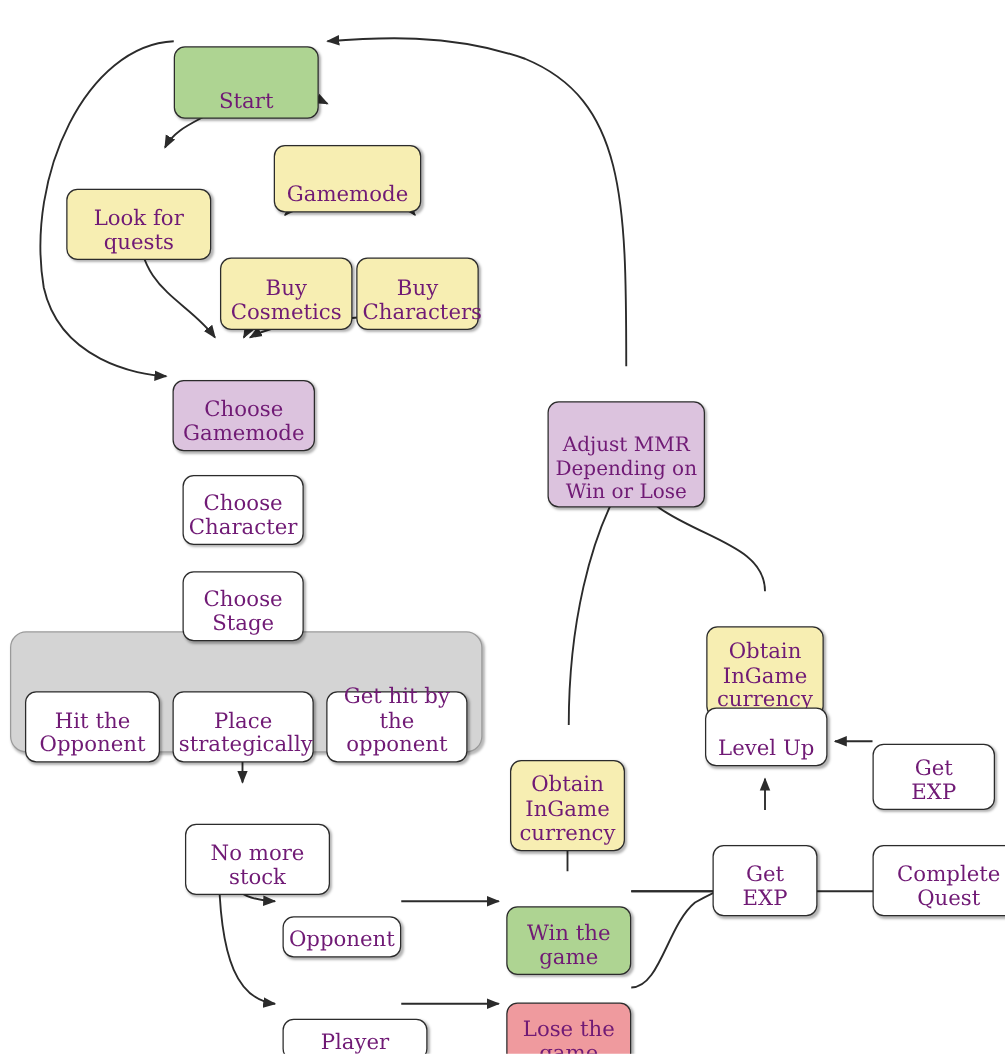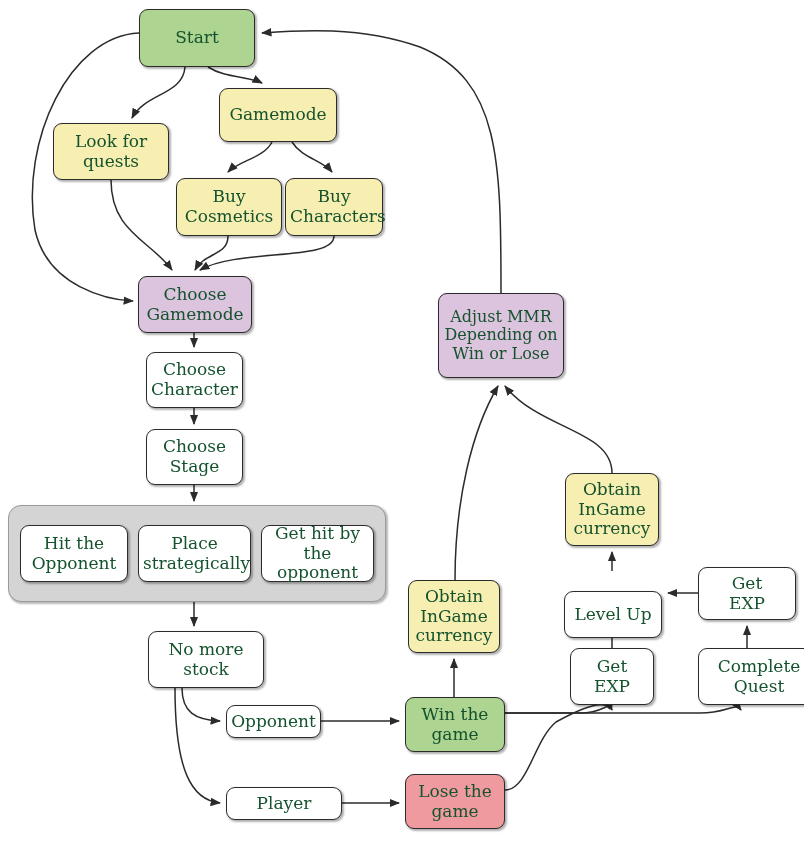--- a/index.html
+++ b/index.html
@@ -1,24 +1,24 @@
 <!DOCTYPE html>
 <html><head>
 <meta charset="utf-8">
 <style>
   html,body{margin:0;padding:0;background:#ffffff;}
   body{width:804px;height:843px;position:relative;overflow:hidden;
        font-family:"DejaVu Serif","Liberation Serif",serif;}
   #canvas{position:absolute;left:0;top:0;width:804px;height:843px;}
   svg.edges{position:absolute;left:0;top:0;width:804px;height:843px;pointer-events:none;}
-  .node{position:absolute;box-sizing:border-box;display:flex;align-items:center;
+  .node{position:absolute;box-sizing:border-box;display:flex;align-items:flex-end;
         justify-content:center;text-align:center;border:1.2px solid #2b2b2b;
-        border-radius:9px;line-height:1.16;color:#14532d;
+        border-radius:9px;line-height:1.16;color:#701a75;
         font-size:17px;padding:2px 4px;
-        box-shadow:1.5px 1.5px 2px rgba(0,0,0,0.30);}
+        box-shadow:1.5px 1.5px 2px rgba(0,0,0,0.30);margin-top:28px;}
   .node.plain{background:#ffffff;}
   .node.green{background:#aed492;}
   .node.yellow{background:#f7eeb2;}
   .node.purple{background:#dcc3de;}
   .node.red{background:#ef9a9e;}
   .group-box{position:absolute;box-sizing:border-box;background:#d4d4d4;
              border:1.2px solid #9a9a9a;border-radius:13px;
              box-shadow:1.5px 1.5px 2px rgba(0,0,0,0.28);}
   .node span{display:block;width:100%;}
 </style>
@@ -140,21 +140,21 @@
     </div>
   <div class="node red" style="left:405px;top:774px;width:100px;height:55px;">
       <span>Lose the<br>game</span>
     </div>
   <div class="node yellow" style="left:408px;top:580px;width:92px;height:73px;">
       <span>Obtain<br>InGame<br>currency</span>
     </div>
   <div class="node yellow" style="left:565px;top:473px;width:94px;height:73px;">
       <span>Obtain<br>InGame<br>currency</span>
     </div>
-  <div class="node plain" style="left:564px;top:591px;width:98px;height:47px;">
+  <div class="node plain" style="left:564px;top:538px;width:98px;height:47px;">
       <span>Level Up</span>
     </div>
   <div class="node plain" style="left:570px;top:648px;width:84px;height:57px;">
       <span>Get<br>EXP</span>
     </div>
   <div class="node plain" style="left:698px;top:567px;width:98px;height:53px;">
       <span>Get<br>EXP</span>
     </div>
   <div class="node plain" style="left:698px;top:648px;width:122px;height:57px;">
       <span>Complete<br>Quest</span>

